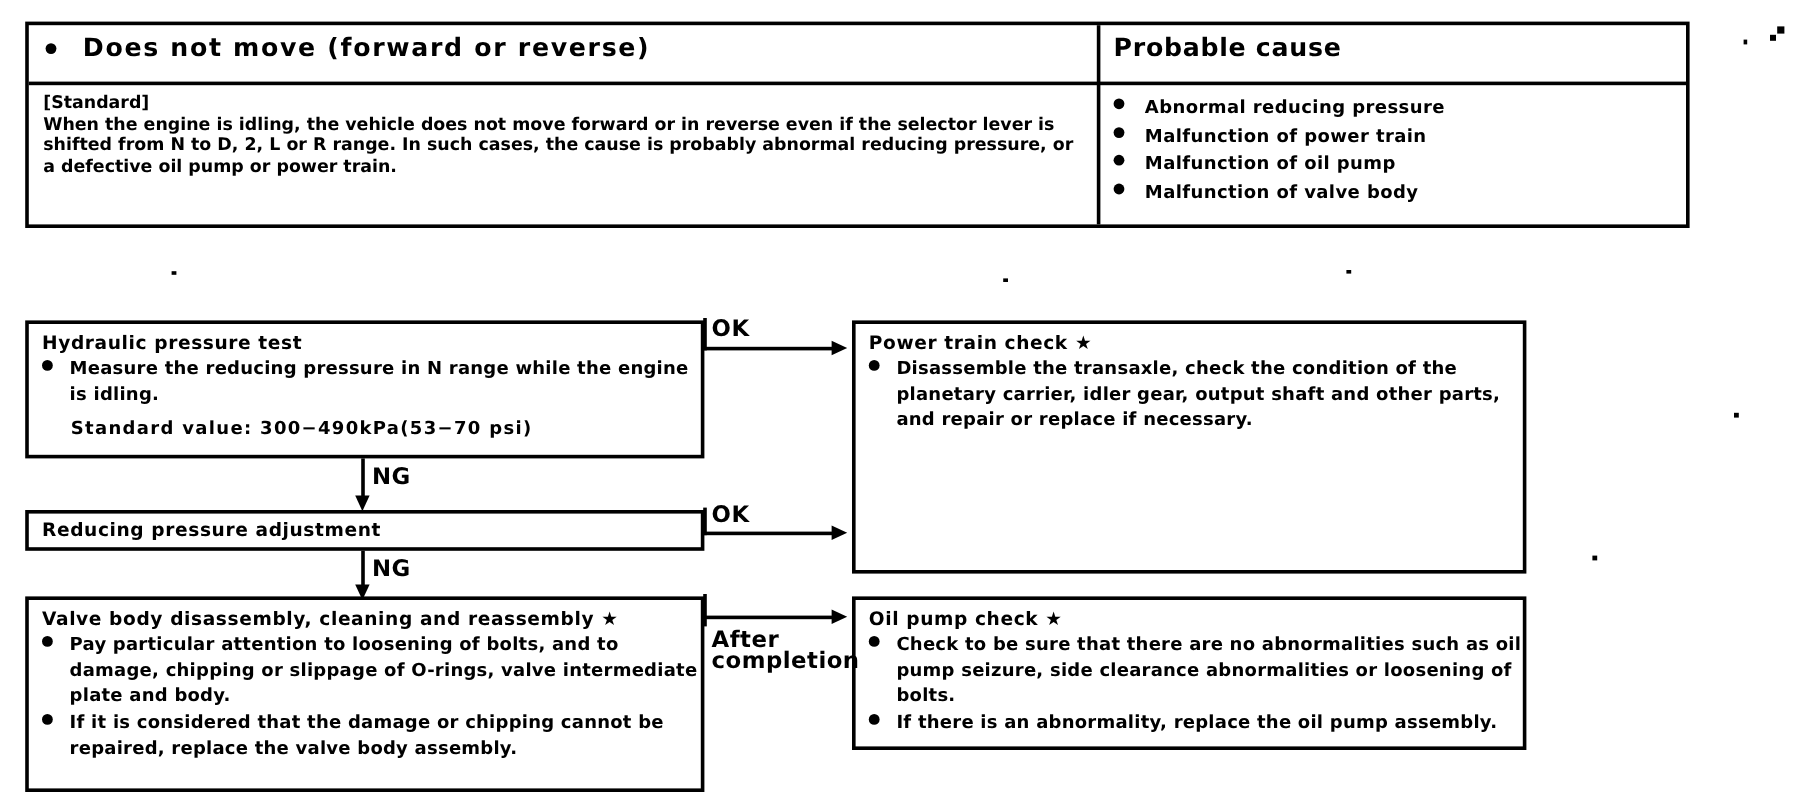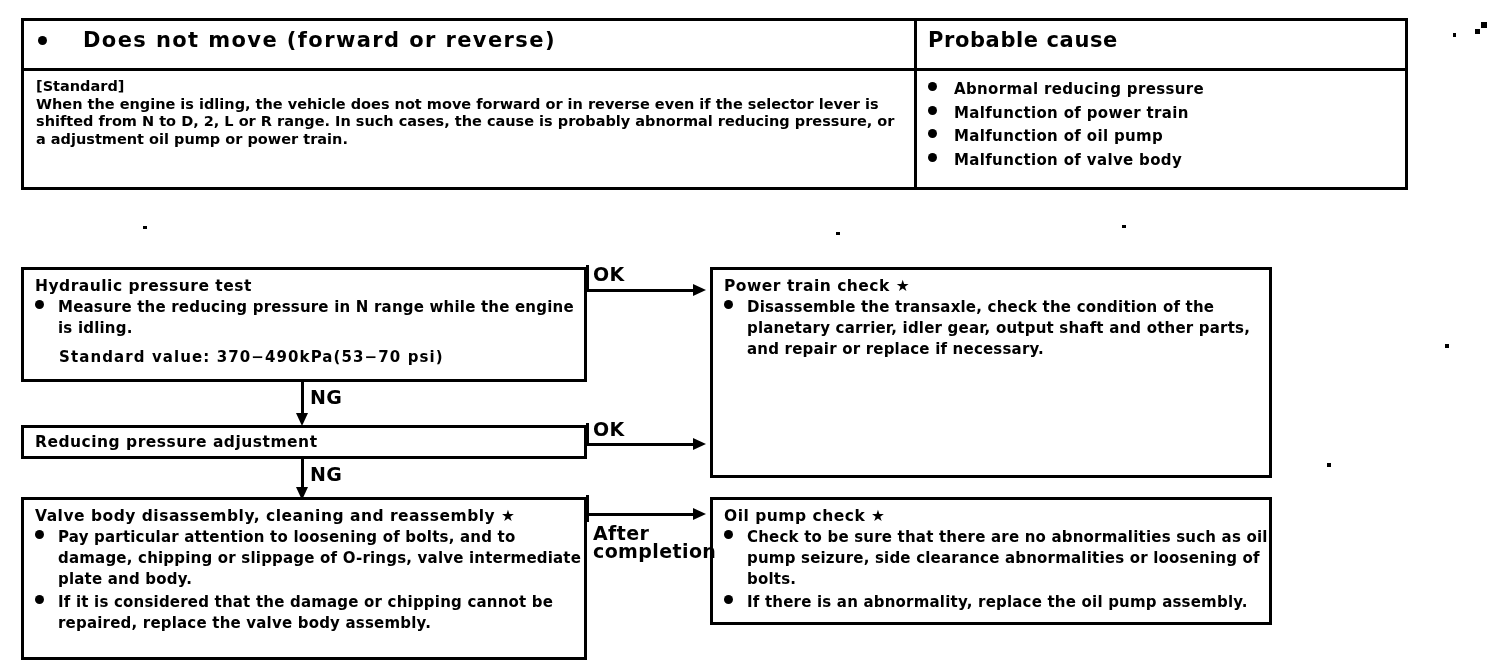--- a/index.html
+++ b/index.html
@@ -48,21 +48,21 @@
     width: 3px;
     height: 166px;
     background: #000;
   }
   .st-symptom-title {
     position: absolute;
     left: 14px;
     top: 7px;
     display: flex;
     align-items: center;
-    gap: 36px;
+    gap: 22px;
     font-weight: bold;
     font-size: 21px;
     letter-spacing: 1.4px;
   }
   .st-cause-title {
     position: absolute;
     left: 904px;
     top: 7px;
     font-weight: bold;
     font-size: 21px;
@@ -184,21 +184,21 @@
 
     <div class="st-symptom-title">
       <span class="bullet-sq"></span>
       <span>Does not move (forward or reverse)</span>
     </div>
 
     <div class="st-cause-title">Probable cause</div>
 
     <div class="st-comment">
       <span class="tag">[Standard]</span>
-      <span class="body">When the engine is idling, the vehicle does not move forward or in reverse even if the selector lever is shifted from N to D, 2, L or R range.  In such cases, the cause is probably abnormal reducing pressure, or a adjustment oil pump or power train.</span>
+      <span class="body">When the engine is idling, the vehicle does not move forward or in reverse even if the selector lever is shifted from N to D, 2, L or R range.  In such cases, the cause is probably abnormal reducing pressure, or a defective oil pump or power train.</span>
     </div>
 
     <div class="st-causes">
       <div class="cause-row">
         <span class="bullet-sq"></span>
         <span>Abnormal reducing pressure</span>
       </div>
       <div class="cause-row">
         <span class="bullet-sq"></span>
         <span>Malfunction of power train</span>
@@ -214,21 +214,21 @@
     </div>
   </div>
 
   <div class="fbox" id="box-hydraulic">
     <div class="fbox-inner">
       <div class="fbox-title">Hydraulic pressure test</div>
       <div class="fitem">
         <span class="bullet-sq"></span>
         <span class="txt">Measure the reducing pressure in N range while the engine is idling.</span>
       </div>
-      <div class="fstd">Standard value: 370−490kPa(53−70 psi)</div>
+      <div class="fstd">Standard value: 300−490kPa(53−70 psi)</div>
     </div>
   </div>
 
   <div class="fbox" id="box-reducing">
     <div class="fbox-inner">
       <div class="fbox-title">Reducing pressure adjustment</div>
     </div>
   </div>
 
   <div class="fbox" id="box-valvebody">

